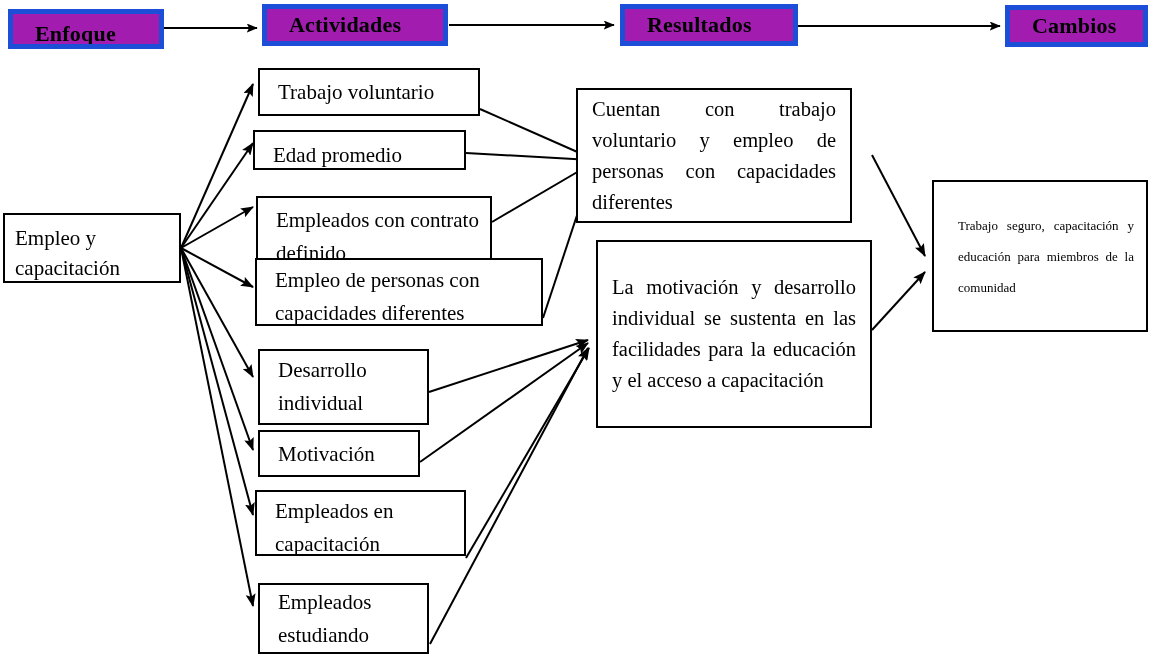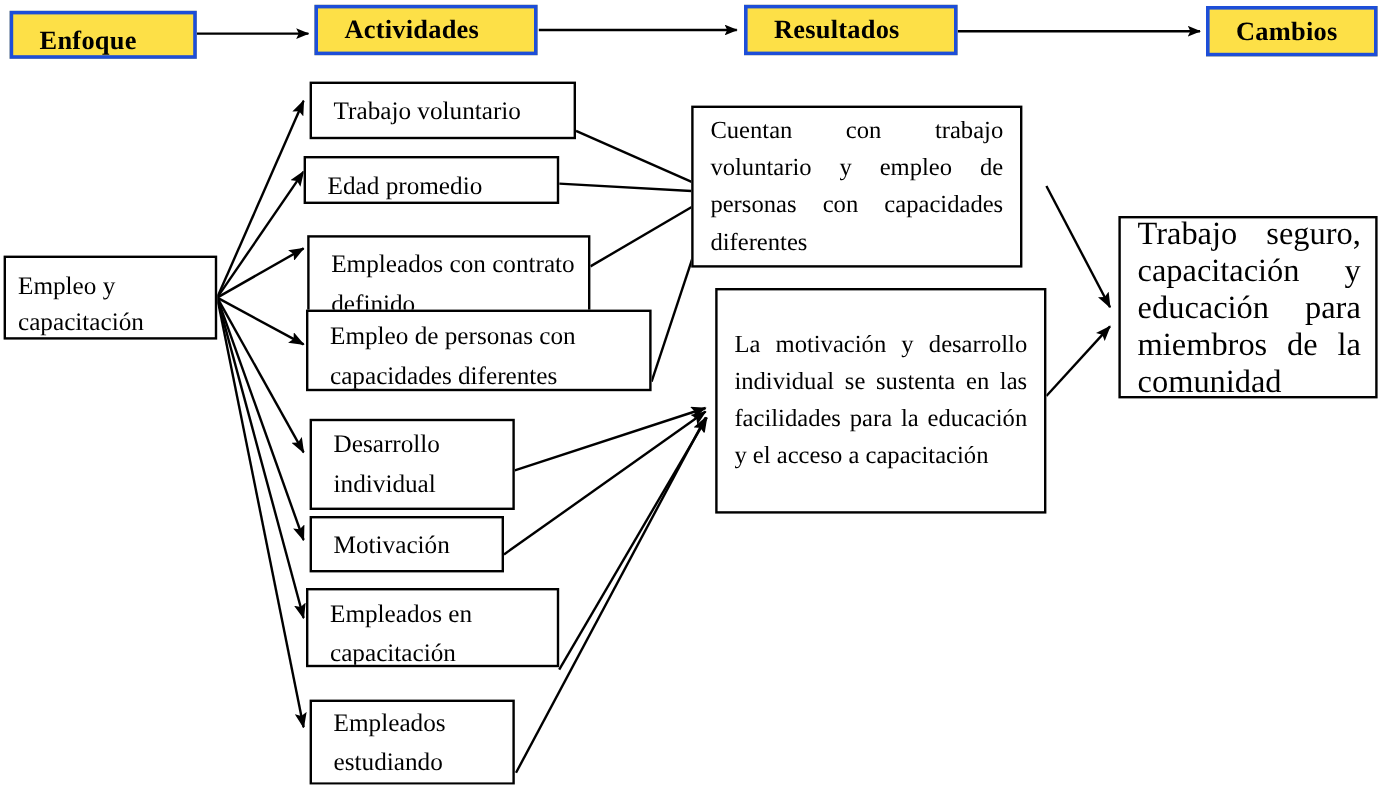--- a/index.html
+++ b/index.html
@@ -30,22 +30,22 @@
     overflow:hidden;
     z-index:3;
   }
   .box .txt{
     display:block;
     width:100%;
     box-sizing:border-box;
   }
   
   .phase{
-    background:#fde047;
-    border:3px solid #1d4ed8;
+    background:#a21caf;
+    border:5px solid #1d4ed8;
     justify-content:flex-start;
   }
   .phase .txt{
     font-weight:bold;
     font-size:22px;
     line-height:24px;
     padding-left:22px;
     letter-spacing:0.2px;
   }
   
@@ -68,23 +68,23 @@
   
   .result .txt{
     font-size:20.5px;
     line-height:31px;
     padding:0 14px 0 14px;
     text-align:justify;
     text-align-last:left;
     hyphens:none;
   }
   .change .txt{
-    font-size:27px;
+    font-size:13px;
     line-height:31px;
-    padding:0 12px 0 14px;
+    padding:0 12px 0 24px;
     text-align:justify;
     text-align-last:left;
   }
   .clip-bottom .txt{ position:relative; top:5px; }
 </style>
 </head>
 <body>
 
 <div id="stage">
 

